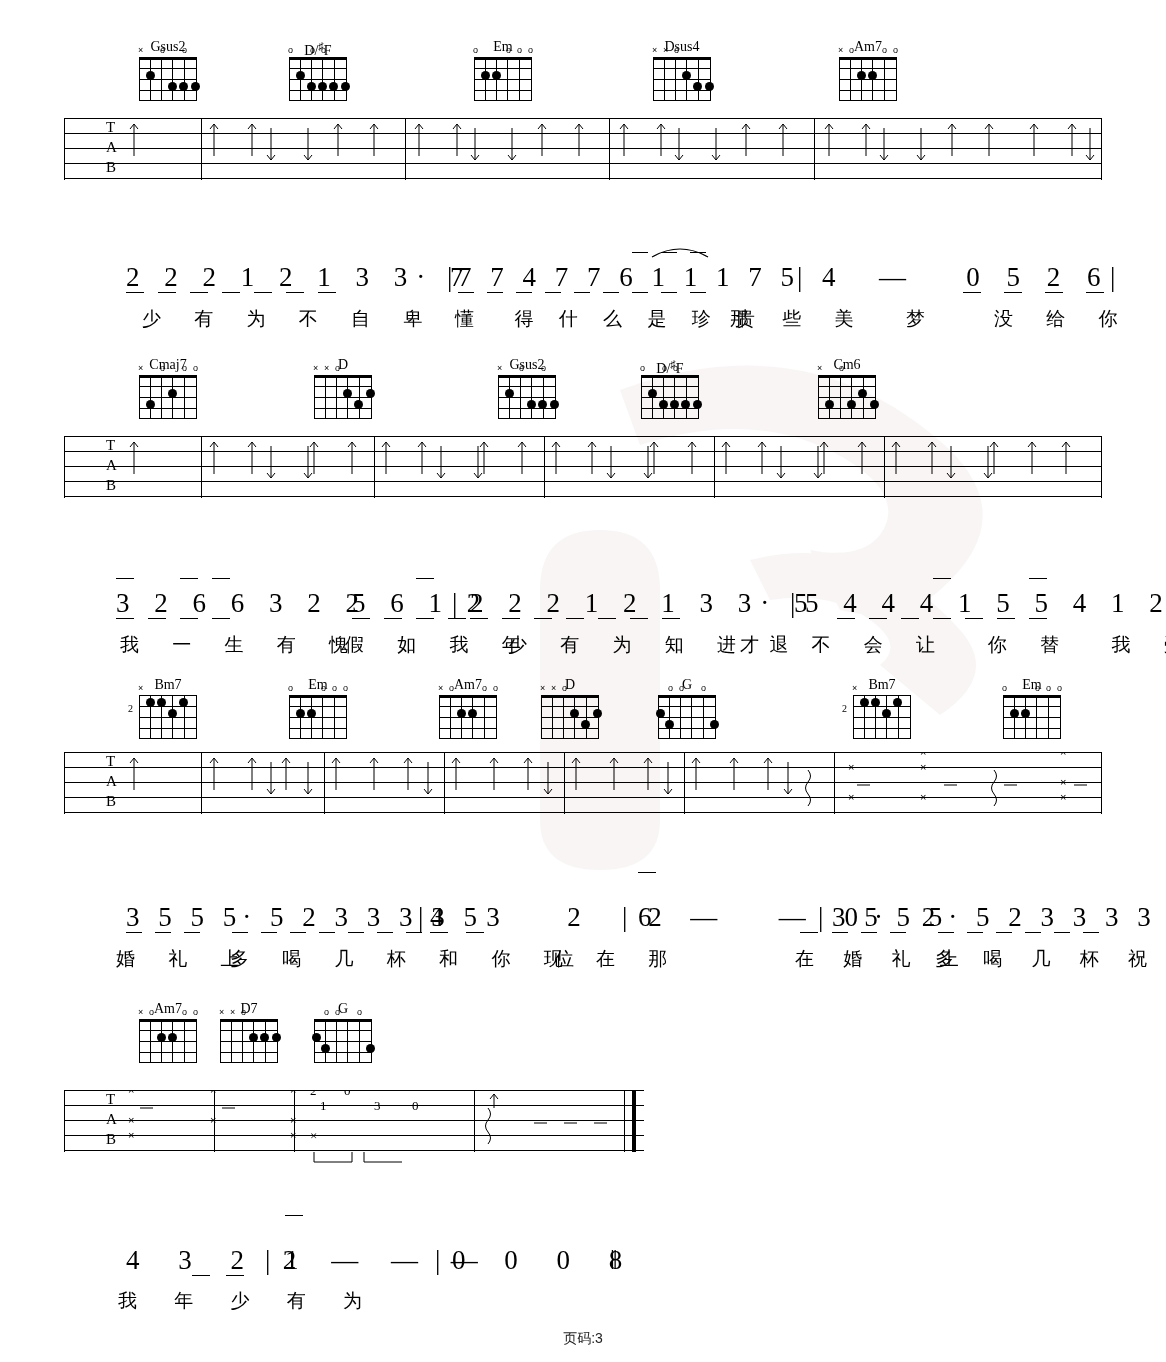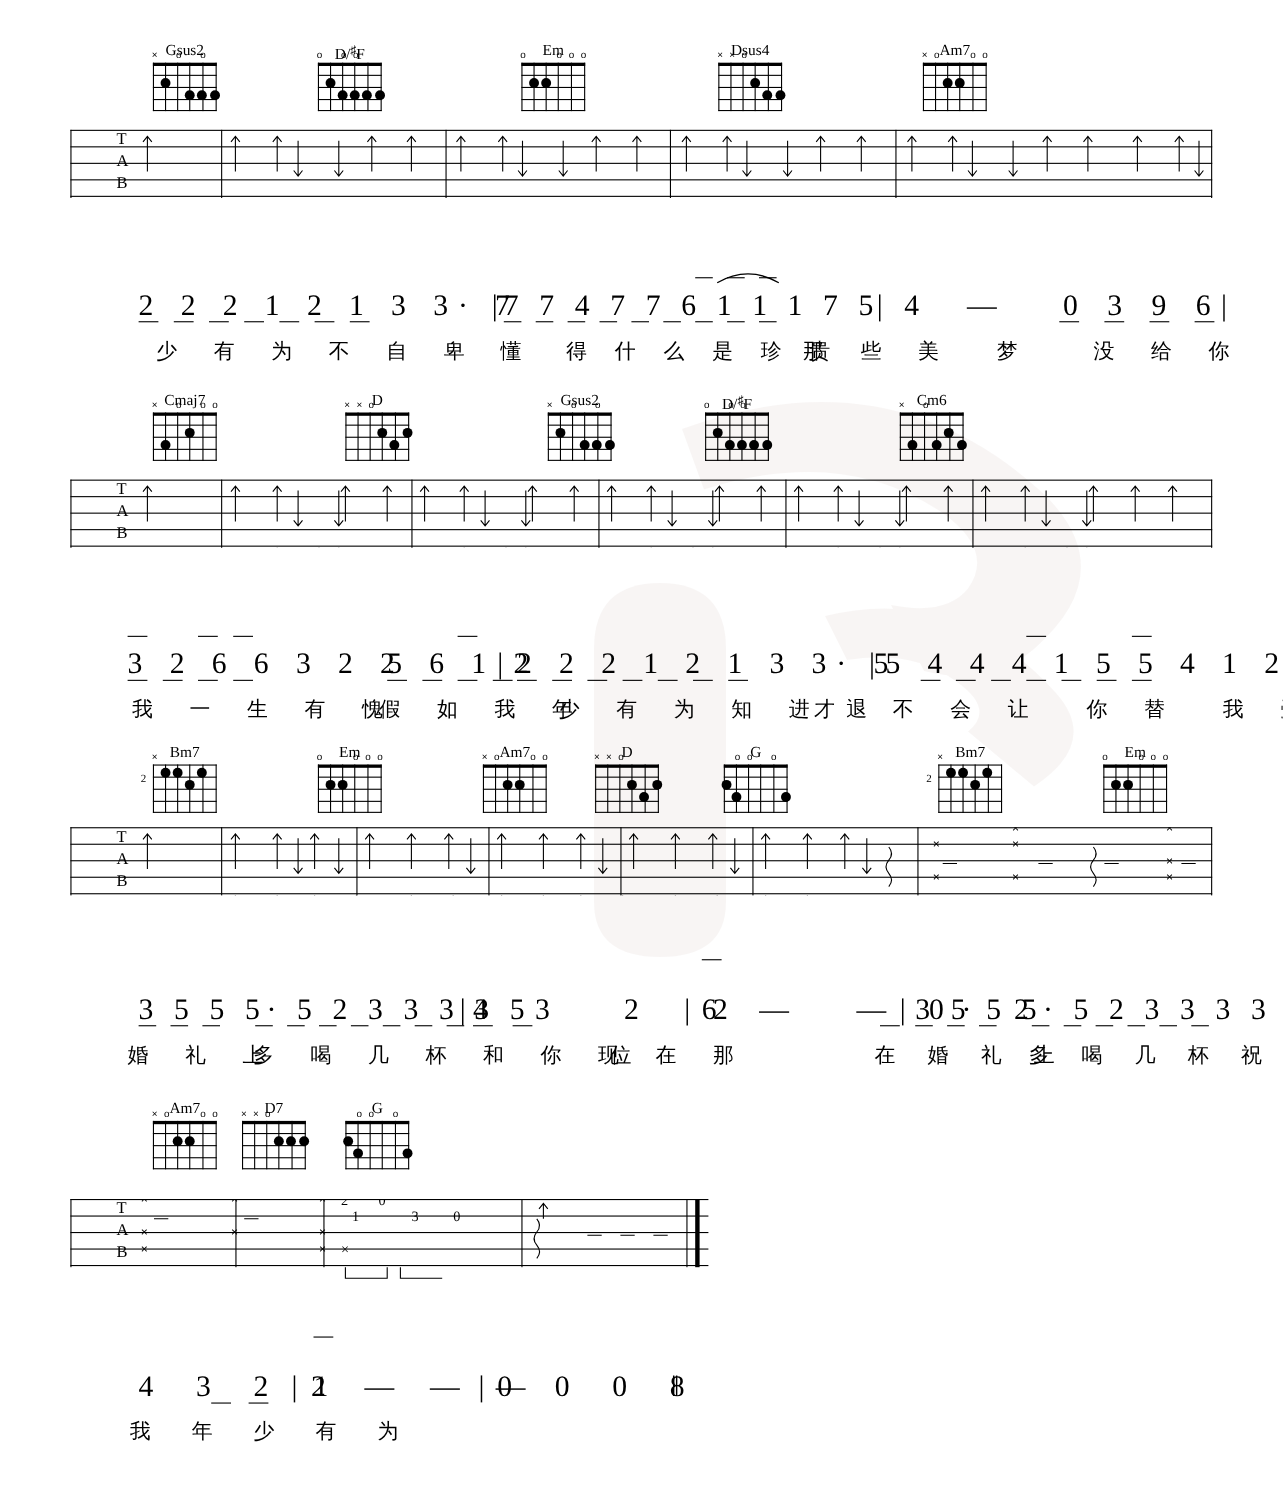--- a/index.html
+++ b/index.html
@@ -280,21 +280,21 @@
     <div class="underline" style="left:661px;top:292px;width:16px"></div>
     <div class="underline" style="left:690px;top:292px;width:16px"></div>
     <div class="underline" style="left:632px;top:252px;width:16px"></div>
     <div class="underline" style="left:661px;top:252px;width:16px"></div>
     <div class="underline" style="left:690px;top:252px;width:16px"></div>
     <svg class="tiebow" style="left:650px;top:243px;width:60px;height:16px">
       <path d="M2 14 Q30 -2 58 14" stroke="#000" fill="none" stroke-width="1.2"></path>
     </svg>
 
     <div class="notes" style="left:797px;top:262px">|</div>
-    <div class="notes" style="left:822px;top:262px;letter-spacing:10px">4  —   0 3 9 6</div>
+    <div class="notes" style="left:822px;top:262px;letter-spacing:10px">4  —   0 5 2 6</div>
     <div class="underline" style="left:963px;top:292px;width:18px"></div>
     <div class="underline" style="left:1004px;top:292px;width:18px"></div>
     <div class="underline" style="left:1045px;top:292px;width:18px"></div>
     <div class="underline" style="left:1086px;top:292px;width:18px"></div>
     <div class="notes" style="left:1110px;top:262px">|</div>
 
     <div class="lyric" style="left:142px;top:306px;letter-spacing:14px">少 有 为 不 自 卑</div>
     <div class="lyric" style="left:455px;top:306px;letter-spacing:10px">懂  得 什 么 是 珍 贵</div>
     <div class="lyric" style="left:730px;top:306px;letter-spacing:14px">那 些 美  梦</div>
     <div class="lyric" style="left:994px;top:306px;letter-spacing:14px">没 给 你</div>
@@ -965,13 +965,14 @@
     <div class="underline" style="left:226px;top:1275px;width:18px"></div>
     <div class="notes" style="left:265px;top:1245px">|</div>
     <div class="notes" style="left:285px;top:1245px;letter-spacing:13px">1 — — —</div>
     <div class="underline" style="left:285px;top:1215px;width:18px"></div>
     <div class="notes" style="left:435px;top:1245px">|</div>
     <div class="notes" style="left:452px;top:1245px;letter-spacing:16px">0 0 0 8</div>
     <div class="notes" style="left:610px;top:1245px">‖</div>
     <div class="lyric" style="left:118px;top:1288px;letter-spacing:16px">我 年 少 有 为</div>
   </div>
 
+  <div class="footer">页码:3</div>
 </div>
 
 </body></html>

